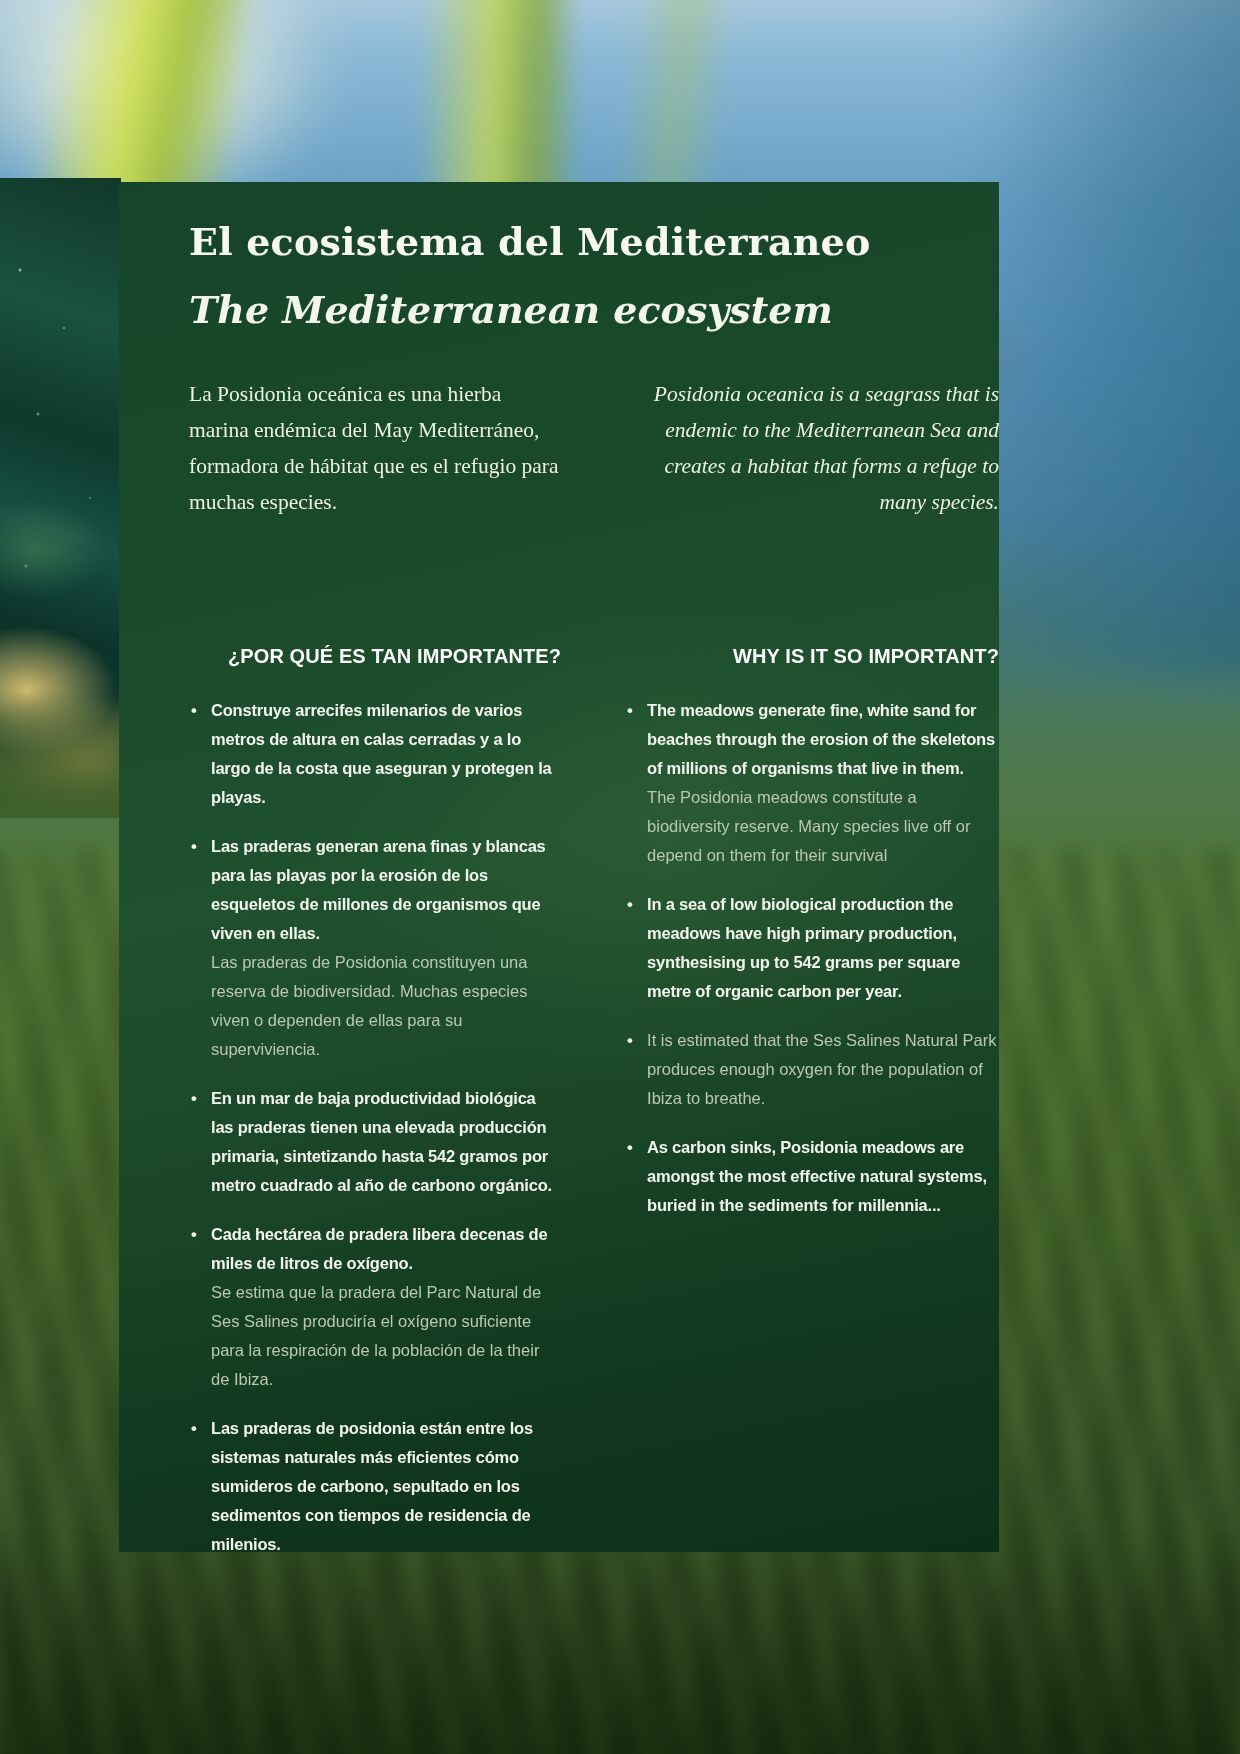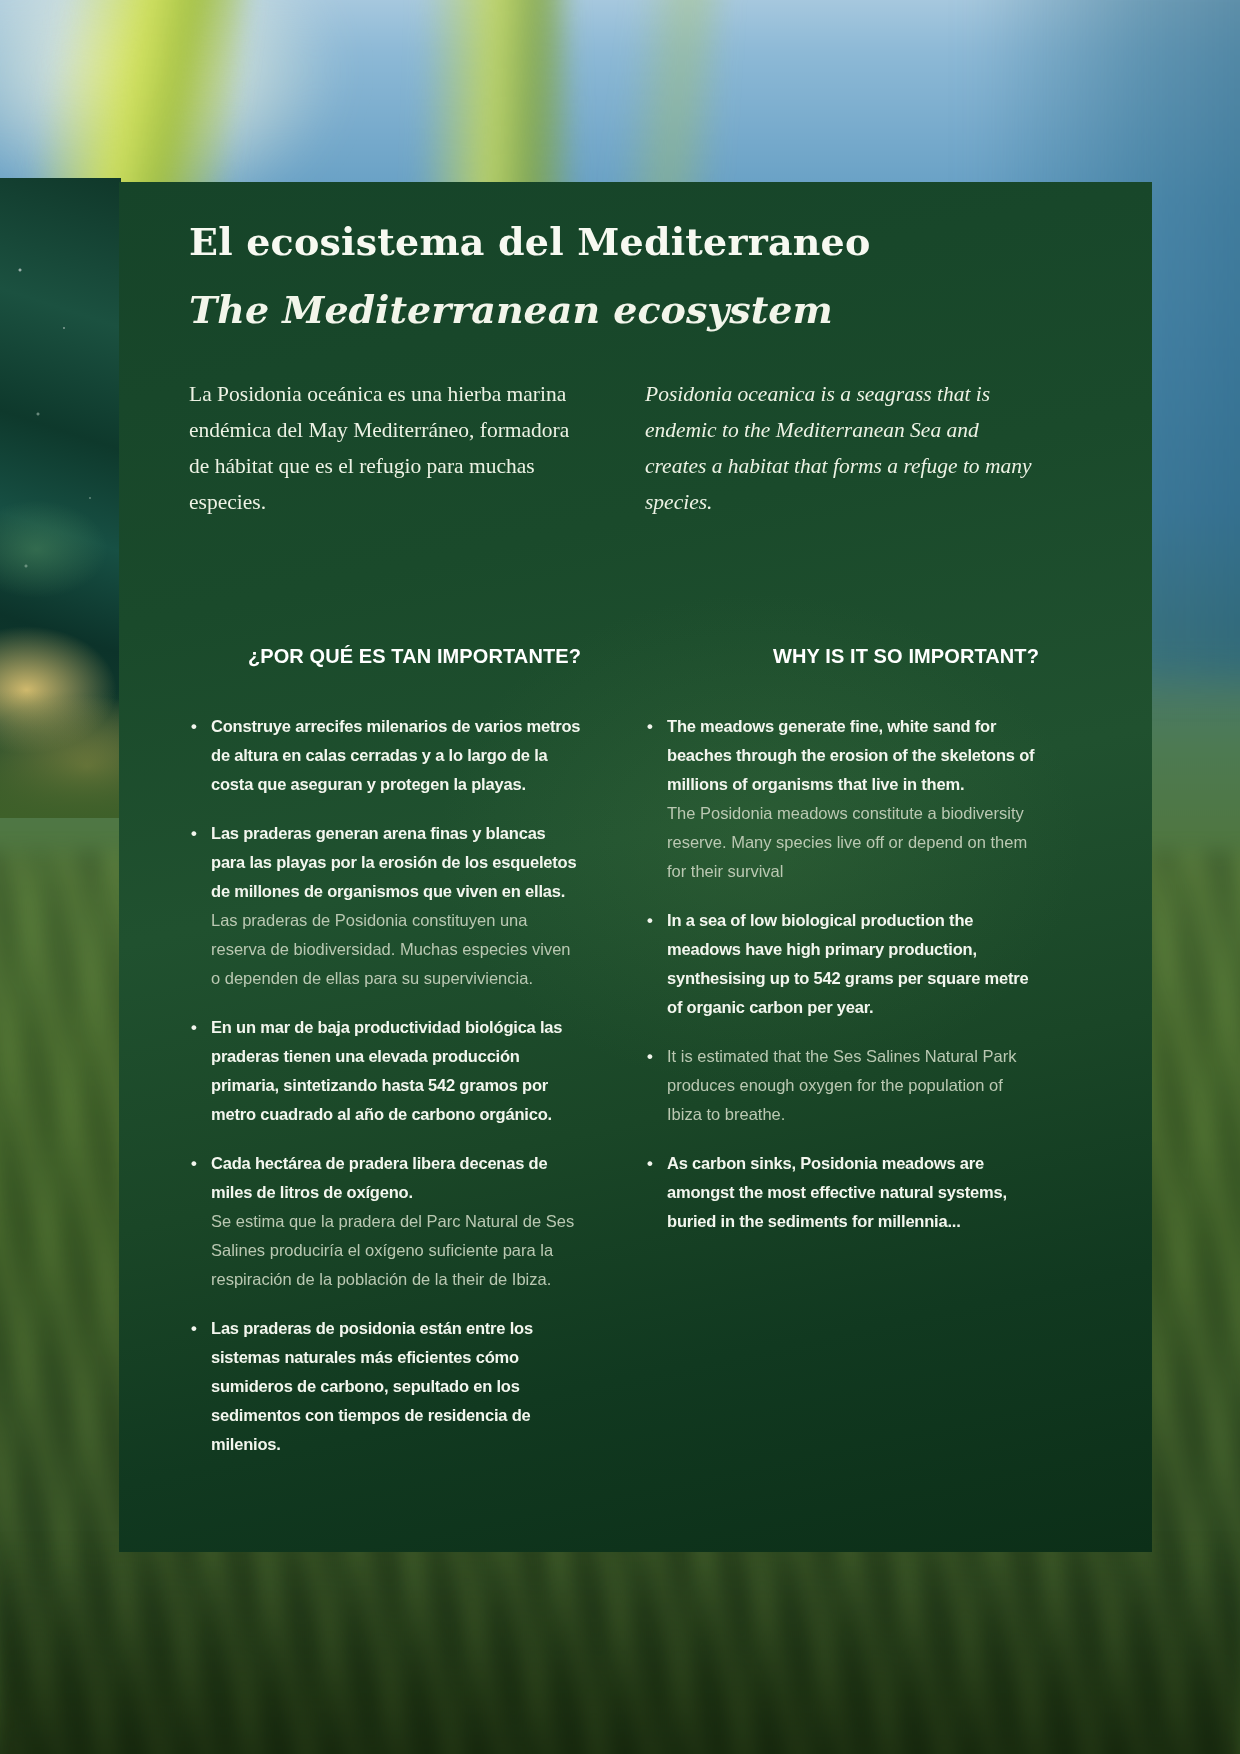--- a/index.html
+++ b/index.html
@@ -76,47 +76,47 @@
       radial-gradient(3px 3px at 20px 92px, rgba(255,255,255,0.85), rgba(255,255,255,0) 70%),
       radial-gradient(2px 2px at 64px 150px, rgba(255,255,255,0.7), rgba(255,255,255,0) 70%),
       radial-gradient(3px 3px at 38px 236px, rgba(240,255,240,0.6), rgba(255,255,255,0) 70%),
       radial-gradient(2px 2px at 90px 320px, rgba(240,255,240,0.55), rgba(255,255,255,0) 70%),
       radial-gradient(3px 3px at 26px 388px, rgba(240,255,240,0.5), rgba(255,255,255,0) 70%),
       linear-gradient(180deg, rgba(62,96,41,0) 80%, rgba(62,96,41,1) 100%);
   }
 
   
   #panel {
-    position:absolute; left:119px; top:182px; width:1033px; height:1370px;
+    position:absolute; left:119px; top:182px; width:880px; height:1370px;
     padding:36px 0 0 70px;
     background:
       radial-gradient(430px 330px at 62% 48%, rgba(80,130,70,0.22), rgba(80,130,70,0) 75%),
       linear-gradient(168deg, #164429 0%, #1a4a2b 28%, #20512f 48%, #1a4627 66%, #113920 82%, #0c2f18 100%);
   }
   .title-es {
     margin:0; font-family:"DejaVu Serif", serif; font-weight:700;
     font-size:38px; line-height:48px; color:#f7f9f1; letter-spacing:0.2px;
   }
   .title-en {
     margin:20px 0 0; font-family:"DejaVu Serif", serif; font-style:italic; font-weight:700;
     font-size:38px; line-height:48px; color:#f2f5ea;
   }
   .columns { display:flex; margin-top:42px; }
   .col-es { width:392px; }
   .col-en { width:394px; margin-left:64px; }
   .intro {
     margin:0; min-height:212px;
     font-family:"Liberation Serif", serif; font-size:21.5px; line-height:36px; color:#edf2e4;
   }
-  .intro.en { font-style:italic; }
+  .intro.en { font-style:italic;text-align:right; }
   .heading {
     margin:56px 0 0; font-size:20px; line-height:24px; font-weight:700;
     color:#ffffff; letter-spacing:0.1px;text-align:right;
   }
-  ul.bullets { list-style:none; margin:44px 0 0; padding:0; }
+  ul.bullets { list-style:none; margin:28px 0 0; padding:0; }
   .bullets li {
     position:relative; padding-left:22px; margin:0 0 20px;
     font-size:16.5px; line-height:29px; letter-spacing:-0.2px;
     color:#f3f6ee; font-weight:700;
   }
   .bullets li::before { content:"\2022"; position:absolute; left:2px; top:0; color:#f3f6ee; }
   .bullets .light { display:block; font-weight:400; color:#bac8b2; letter-spacing:0; }
 </style>
 </head>
 <body>

